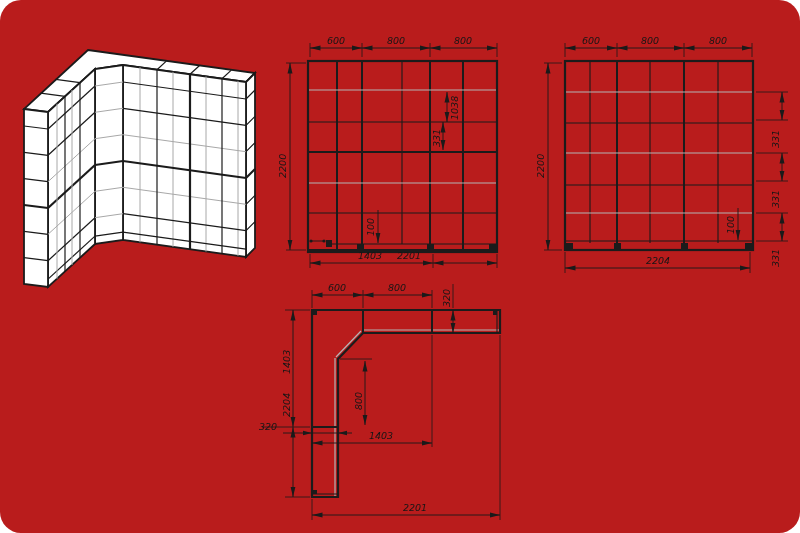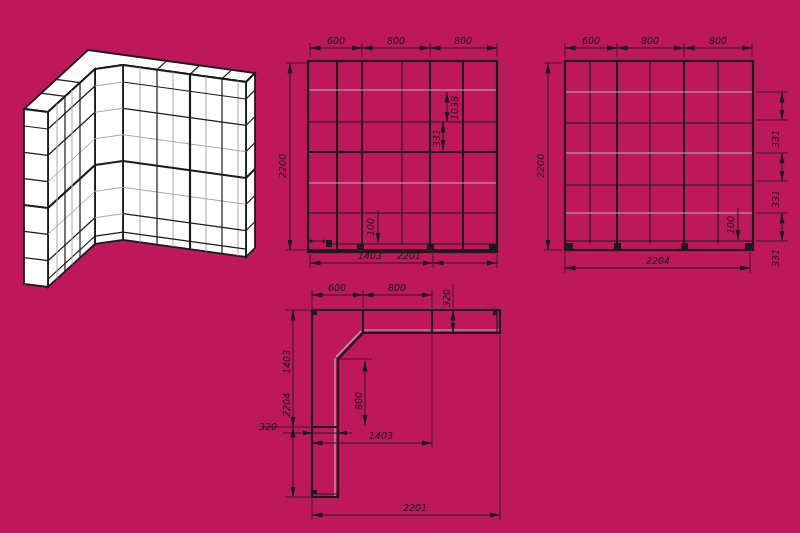--- a/index.html
+++ b/index.html
@@ -1,17 +1,17 @@
 <!DOCTYPE html>
 <html><head>
 <meta charset="utf-8">
 <style>
   html,body{margin:0;padding:0;background:#ffffff;}
-  .canvas{position:relative;width:800px;height:533px;background:#be185d;overflow:hidden;
-          font-family:"DejaVu Sans",sans-serif;}
+  .canvas{position:relative;width:800px;height:533px;background:#b91c1c;overflow:hidden;
+          font-family:"DejaVu Sans",sans-serif;border-radius:21px;}
   svg{position:absolute;left:0;top:0;}
   .body-ln{stroke:#1b1b1b;stroke-width:2.2;fill:none;}
   .ln{stroke:#1b1b1b;stroke-width:1.1;fill:none;}
   .ln-th{stroke:#1b1b1b;stroke-width:2;fill:none;}
   .ln-gy{stroke:#b4b4b4;stroke-width:1.2;fill:none;}
   .dim{stroke:#1a1a1a;stroke-width:0.9;fill:none;}
   .ext{stroke:#1a1a1a;stroke-width:0.8;fill:none;}
   .face{fill:#ffffff;stroke:#1b1b1b;stroke-width:1.8;}
   .iso-thin{stroke:#1b1b1b;stroke-width:1.2;fill:none;}
   .iso-th{stroke:#1b1b1b;stroke-width:2.2;fill:none;}

